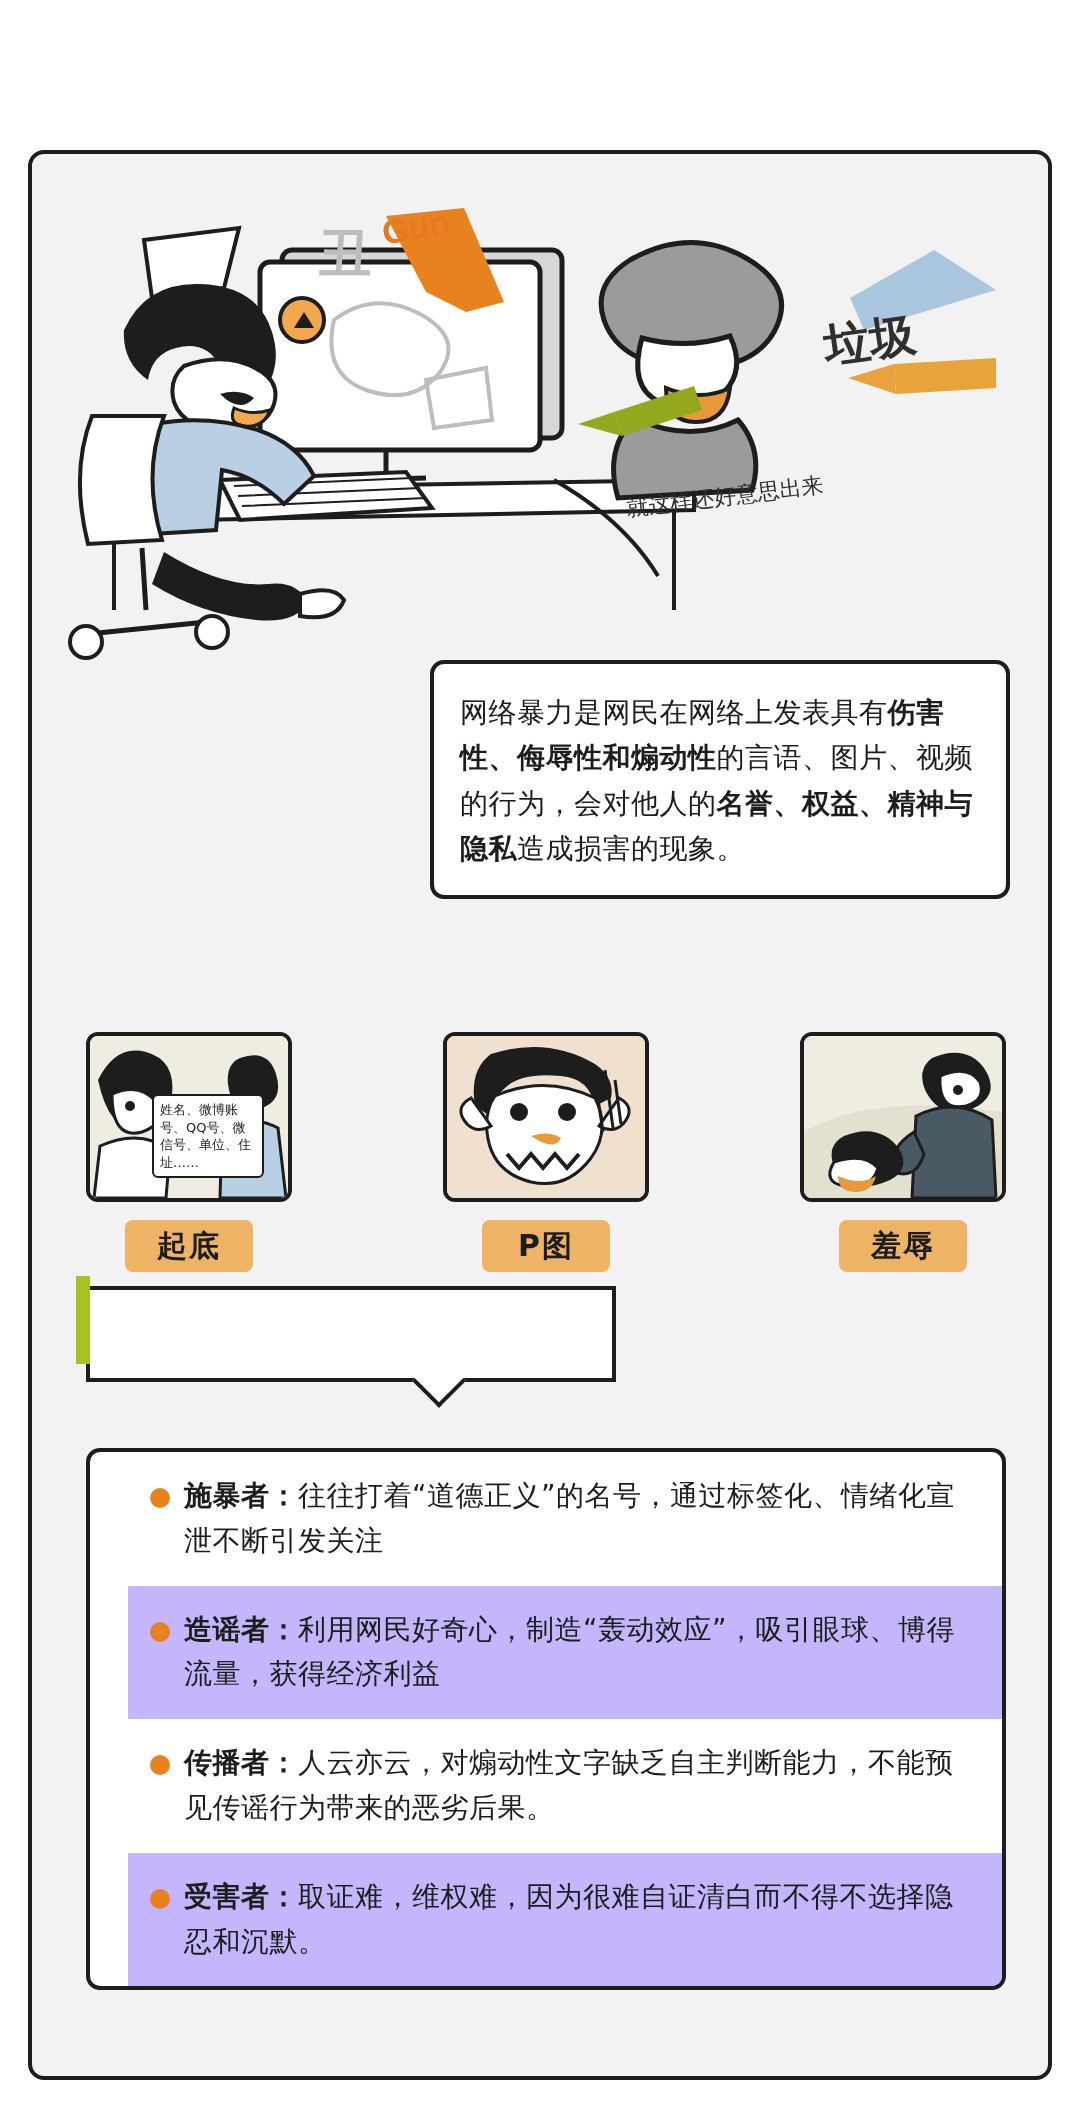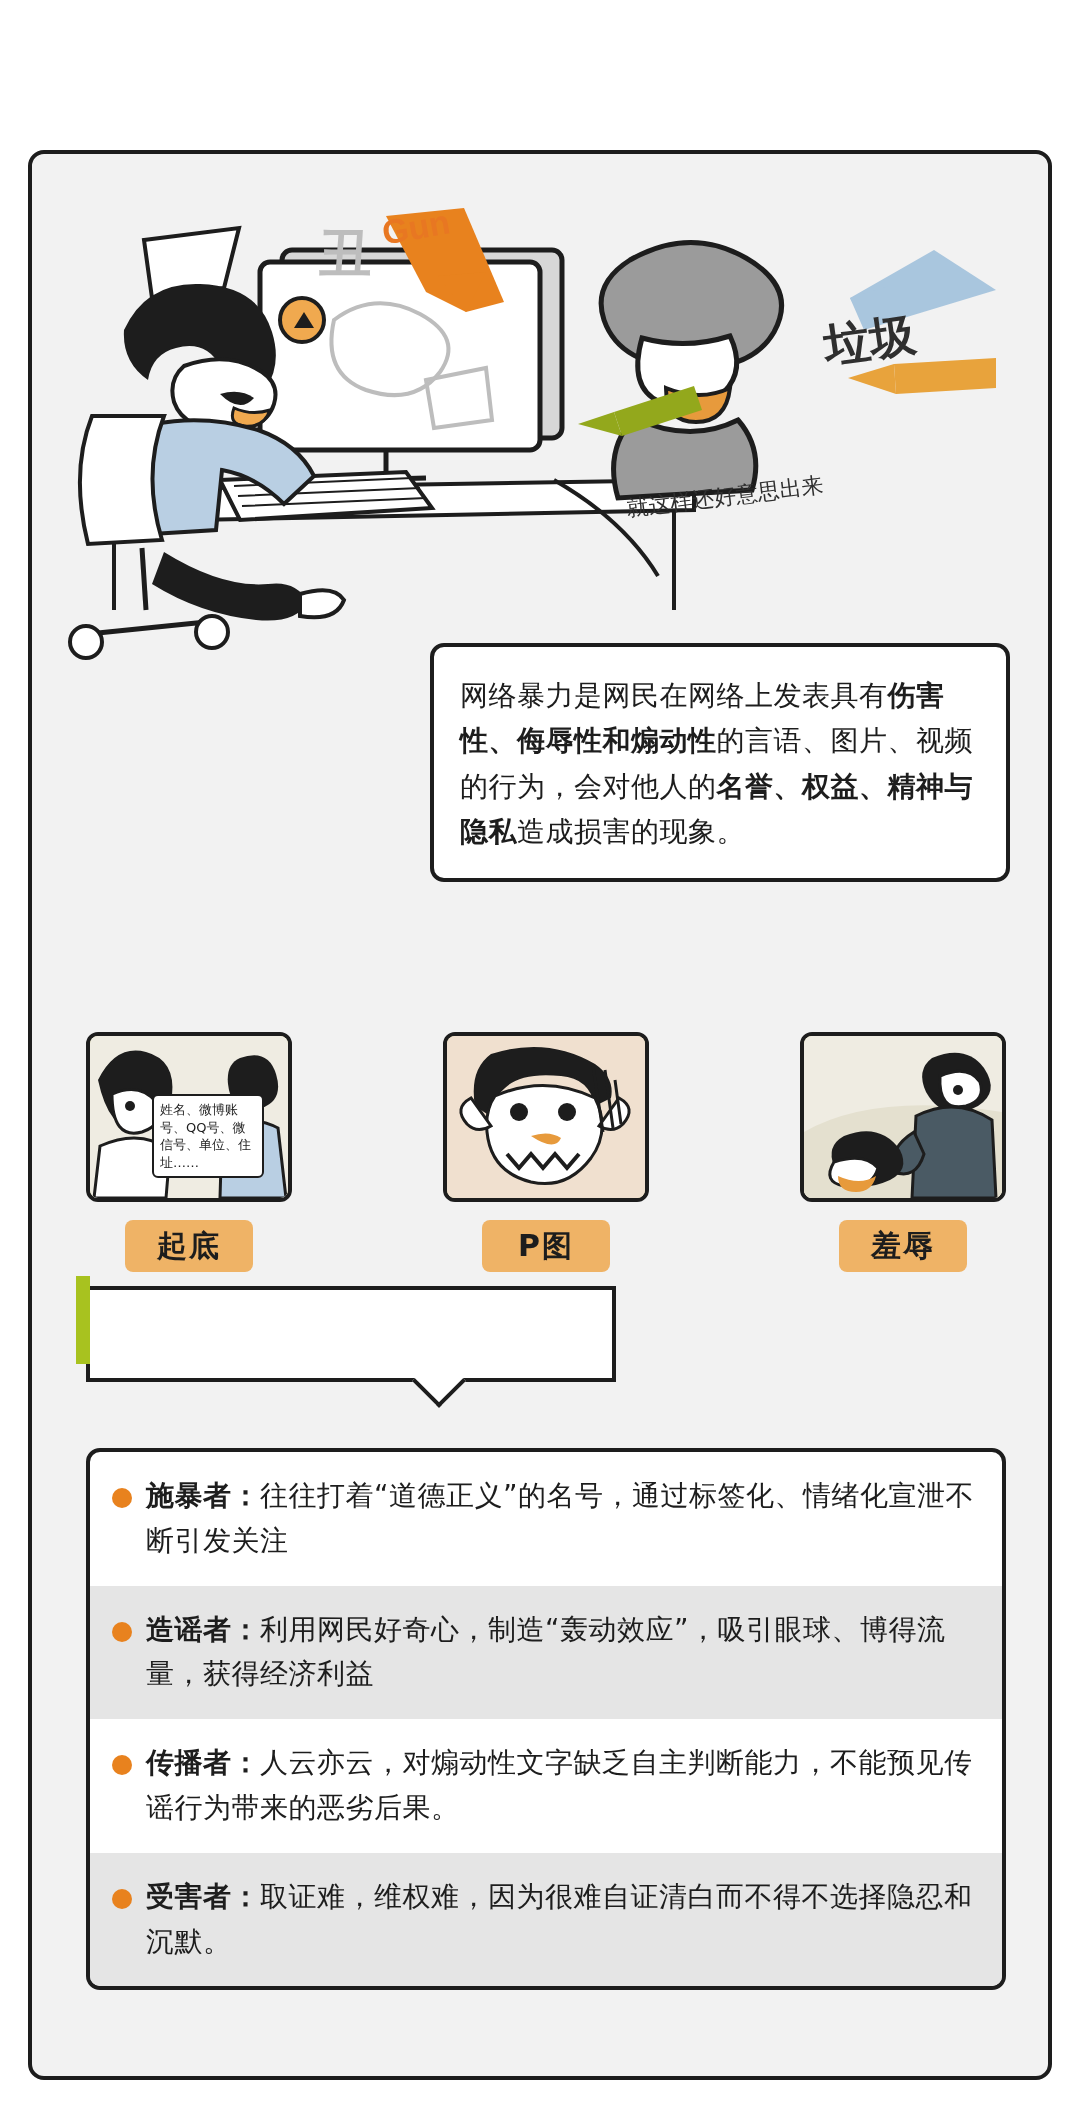--- a/index.html
+++ b/index.html
@@ -141,21 +141,21 @@
     font-size: 22px;
     color: #2f2f2f;
     font-family: "DejaVu Sans", sans-serif;
     transform: rotate(-7deg);
     white-space: nowrap;
   }
 
   
   .def-box {
     position: absolute;
-    left: 430px; top: 643px;
+    left: 430px; top: 660px;
     width: 580px;
     padding: 26px 26px 24px 26px;
     background: #ffffff;
     border: 4px solid #1d1d1d;
     border-radius: 14px;
     box-sizing: border-box;
     font-size: 28px;
     line-height: 1.62;
     color: #1d1d1d;
     font-family: "DejaVu Sans", sans-serif;
@@ -263,22 +263,23 @@
     background: #ffffff;
     border: 4px solid #1d1d1d;
     border-radius: 14px;
     box-sizing: border-box;
     overflow: hidden;
   }
   .cause-row {
     display: flex;
     padding: 22px 24px 22px 22px;
     box-sizing: border-box;
-  }
-  .cause-row.alt { background: #e5e5e5; }
+    margin-left: 38px;
+  }
+  .cause-row.alt { background: #c4b5fd; }
   .bullet {
     flex: 0 0 auto;
     width: 20px; height: 20px;
     border-radius: 50%;
     background: #e8821e;
     margin-top: 14px;
     margin-right: 14px;
   }
   .cause-text {
     font-family: "DejaVu Sans", sans-serif;

